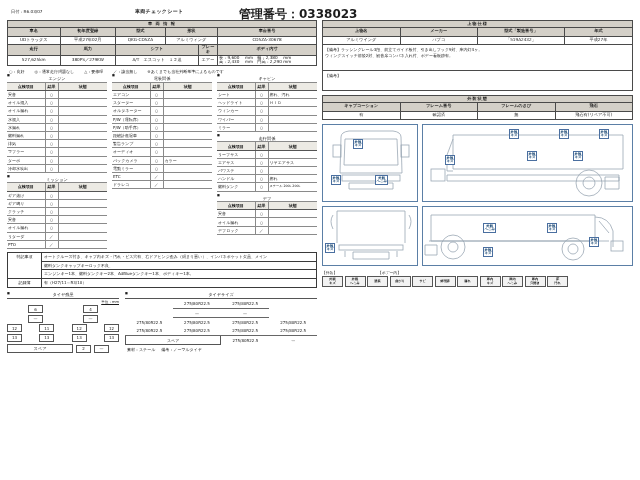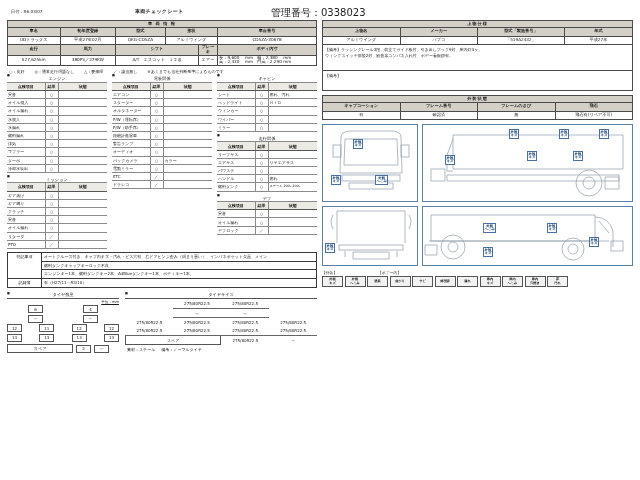--- a/index.html
+++ b/index.html
@@ -12,21 +12,21 @@
     color: #1c1c1c;
     overflow: hidden;
     position: relative;
   }
   .page { position:absolute; inset:0; padding: 6px 7px; }
 
   
   .topline { position:relative; height: 14px; }
   .date { position:absolute; left:4px; top:3px; font-size:4.2px; }
   .doctitle { position:absolute; left:128px; top:2px; font-size:5px; font-weight:bold; letter-spacing:.3px;}
-  .mgmtno { position:absolute; left:232px; top:0px; font-size:10px; font-weight:normal;margin-left:32px;}
+  .mgmtno { position:absolute; left:232px; top:0px; font-size:12px; font-weight:bold;}
 
   
   table { border-collapse: collapse; }
   .box { border:1px solid #000; }
   .bt td, .bt th { border:0.6px solid #4a4a4a; padding:0 1px; font-size:4.2px; line-height:1.15; }
   .hdr { background:#d4d0c8; text-align:center; font-weight:bold; }
   .ctr { text-align:center; }
 
   
   .cols { display:flex; gap:5px; }

